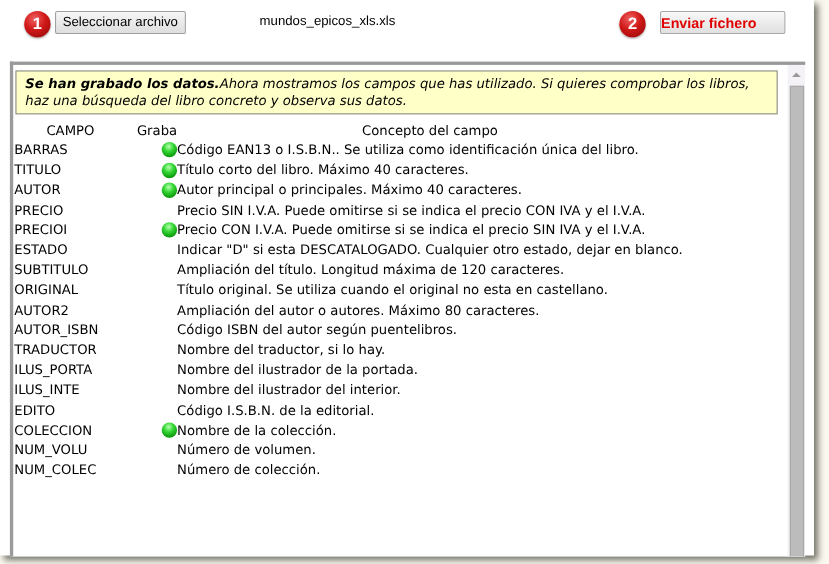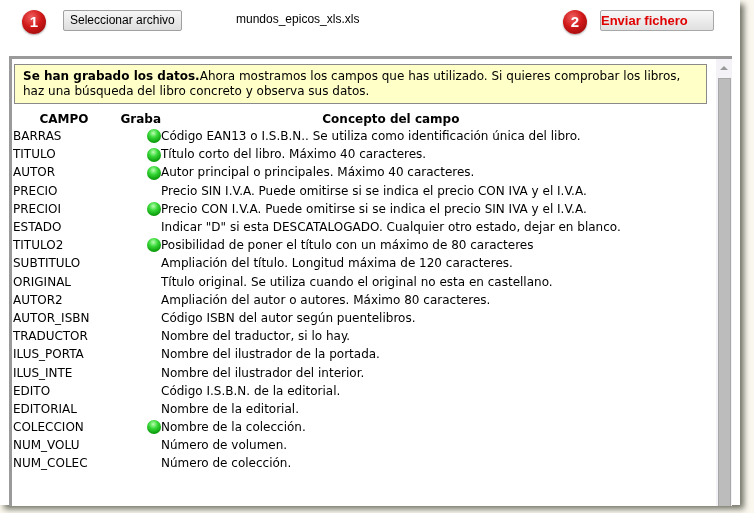--- a/index.html
+++ b/index.html
@@ -21,21 +21,21 @@
     position: absolute;
     width: 24px; height: 24px; border-radius: 50%;
     background: radial-gradient(circle at 40% 30%, #f06060 0%, #d01818 45%, #8c0808 100%);
     color: #fff; font-family: "Liberation Sans", sans-serif; font-weight: bold;
     font-size: 15px; line-height: 24px; text-align: center;
     box-shadow: 0 1px 2px rgba(0,0,0,0.35);
   }
   .badge1 { left: 22px; top: 10px; }
   .badge2 { left: 563px; top: 10px; }
   .file-btn {
-    position: absolute; left: 63px; top: 10px;
+    position: absolute; left: 50px; top: 10px;
     height: 21px; padding: 0 6px;
     font-family: "Liberation Sans", sans-serif; font-size: 12px;
     background: linear-gradient(#f6f6f6, #dedede);
     border: 1px solid #a0a0a0; border-radius: 2px;
     line-height: 19px; color: #000;
   }
   .file-name {
     position: absolute; left: 192px; top: 12px;
     font-family: "Liberation Sans", sans-serif; font-size: 12px; padding-left: 44px;
   }
@@ -56,25 +56,25 @@
     background: #fff;
     overflow: hidden;
   }
   .content { position: absolute; left: 0; top: 0; width: 696px; }
   .notice {
     margin: 5px 0 0 2px;
     width: 693px;
     background: #ffffc8;
     border: 1px solid #8a8a8a;
     padding: 4px 8px 4px 8px;
-    font-size: 12px; line-height: 15px;
+    font-size: 12px; line-height: 15px; font-style: italic;
   }
   .notice b { font-weight: bold; }
   table { border-collapse: collapse; margin-top: 6px; margin-left: 1px; }
-  th { font-weight: bold; font-size: 12px; text-align: center; height: 17px; padding: 0; }
+  th { font-weight: normal; font-size: 12px; text-align: center; height: 17px; padding: 0; }
   td { font-size: 12px; height: 18.2px; padding: 0; white-space: nowrap; vertical-align: middle; }
   .col-campo { width: 102px; }
   .col-graba { width: 46px; text-align: right; }
   .col-desc { padding-left: 0; }
   .dot {
     display: inline-block; width: 14px; height: 14px; border-radius: 50%;
     background: radial-gradient(circle at 45% 30%, #b8ffb0 0%, #38d838 35%, #0a9a0a 75%, #087008 100%);
     vertical-align: middle;
   }
   .scrollbar {
@@ -144,25 +144,20 @@
               <td class="col-campo">PRECIOI</td>
               <td class="col-graba"><span class="dot"></span></td>
               <td class="col-desc">Precio CON I.V.A. Puede omitirse si se indica el precio SIN IVA y el I.V.A.</td>
             </tr>
             <tr>
               <td class="col-campo">ESTADO</td>
               <td class="col-graba"></td>
               <td class="col-desc">Indicar "D" si esta DESCATALOGADO. Cualquier otro estado, dejar en blanco.</td>
             </tr>
             <tr>
-              <td class="col-campo">TITULO2</td>
-              <td class="col-graba"><span class="dot"></span></td>
-              <td class="col-desc">Posibilidad de poner el título con un máximo de 80 caracteres</td>
-            </tr>
-            <tr>
               <td class="col-campo">SUBTITULO</td>
               <td class="col-graba"></td>
               <td class="col-desc">Ampliación del título. Longitud máxima de 120 caracteres.</td>
             </tr>
             <tr>
               <td class="col-campo">ORIGINAL</td>
               <td class="col-graba"></td>
               <td class="col-desc">Título original. Se utiliza cuando el original no esta en castellano.</td>
             </tr>
             <tr>
@@ -187,25 +182,20 @@
             </tr>
             <tr>
               <td class="col-campo">ILUS_INTE</td>
               <td class="col-graba"></td>
               <td class="col-desc">Nombre del ilustrador del interior.</td>
             </tr>
             <tr>
               <td class="col-campo">EDITO</td>
               <td class="col-graba"></td>
               <td class="col-desc">Código I.S.B.N. de la editorial.</td>
-            </tr>
-            <tr>
-              <td class="col-campo">EDITORIAL</td>
-              <td class="col-graba"></td>
-              <td class="col-desc">Nombre de la editorial.</td>
             </tr>
             <tr>
               <td class="col-campo">COLECCION</td>
               <td class="col-graba"><span class="dot"></span></td>
               <td class="col-desc">Nombre de la colección.</td>
             </tr>
             <tr>
               <td class="col-campo">NUM_VOLU</td>
               <td class="col-graba"></td>
               <td class="col-desc">Número de volumen.</td>

